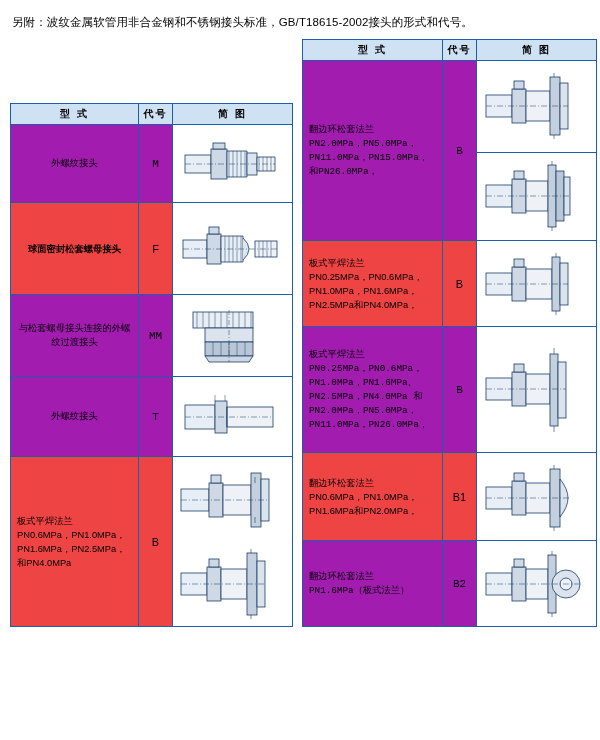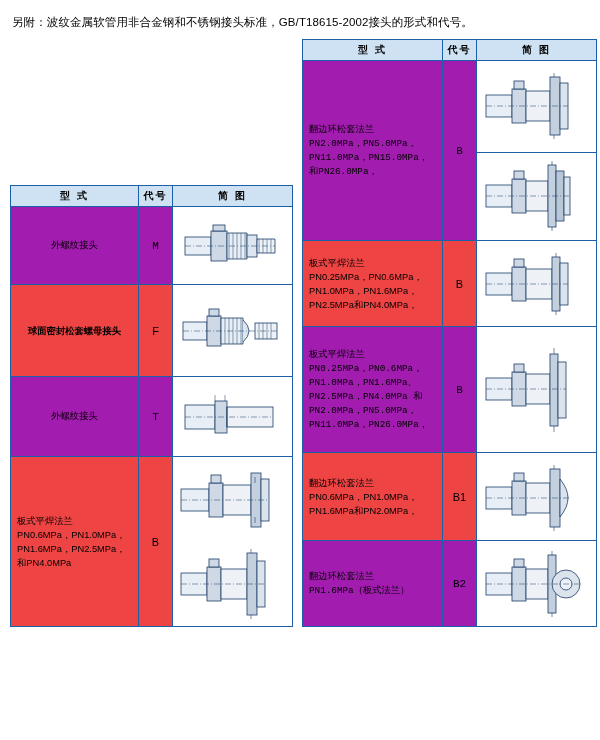--- a/index.html
+++ b/index.html
@@ -152,20 +152,41 @@
                   <rect x="76" y="27" width="22" height="16" fill="#eef2f7"></rect>
                   <path d="M80 27 L80 43 M84 27 L84 43 M88 27 L88 43 M92 27 L92 43" stroke-width="0.5"></path>
                   <path d="M4 35 L98 35" stroke-dasharray="6 2 1 2" stroke-width="0.5"></path>
                   <rect x="30" y="13" width="10" height="7" fill="#cfd9e6"></rect>
                 </g>
               </svg>
             </div>
           </td>
         </tr>
 
+        <tr style="height:82px">
+          <td class="white">
+            <div class="cell-text center lbl" style="white-space:pre-line">与松套螺母接头连接的外螺纹过渡接头</div>
+          </td>
+          <td class="white code">MM</td>
+          <td class="fig">
+            <div class="fig-inner">
+              <svg width="108" height="64" viewBox="0 0 108 64">
+                <g fill="none" stroke="#1a3c66" stroke-width="0.8">
+                  <rect x="14" y="8" width="60" height="16" fill="#e9eef4"></rect>
+                  <path d="M18 8 L18 24 M24 8 L24 24 M30 8 L30 24 M36 8 L36 24 M42 8 L42 24 M48 8 L48 24 M54 8 L54 24 M60 8 L60 24 M66 8 L66 24 M72 8 L72 24" stroke-width="0.5"></path>
+                  <rect x="26" y="24" width="48" height="14" fill="#dbe3ec"></rect>
+                  <path d="M26 38 L74 38 L74 52 L26 52 Z" fill="#b9c6d6"></path>
+                  <path d="M34 38 L34 52 M42 38 L42 52 M50 38 L50 52 M58 38 L58 52 M66 38 L66 52" stroke-width="0.5"></path>
+                  <path d="M26 52 L74 52 L70 58 L30 58 Z" fill="#cdd7e3"></path>
+                  <path d="M50 6 L50 58" stroke-dasharray="5 2 1 2" stroke-width="0.5"></path>
+                </g>
+              </svg>
+            </div>
+          </td>
+        </tr>
 
 
         <tr style="height:80px">
           <td class="white">
             <div class="cell-text center lbl">外螺纹接头</div>
           </td>
           <td class="white code">T</td>
           <td class="fig">
             <div class="fig-inner">
               <svg width="108" height="60" viewBox="0 0 108 60">

